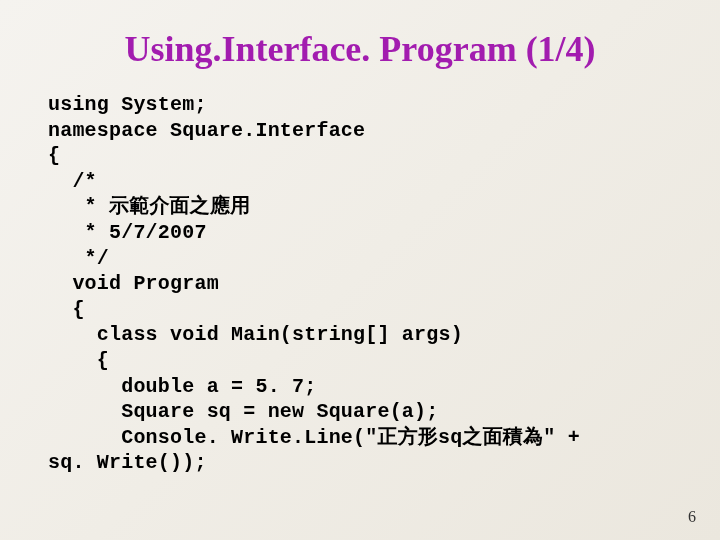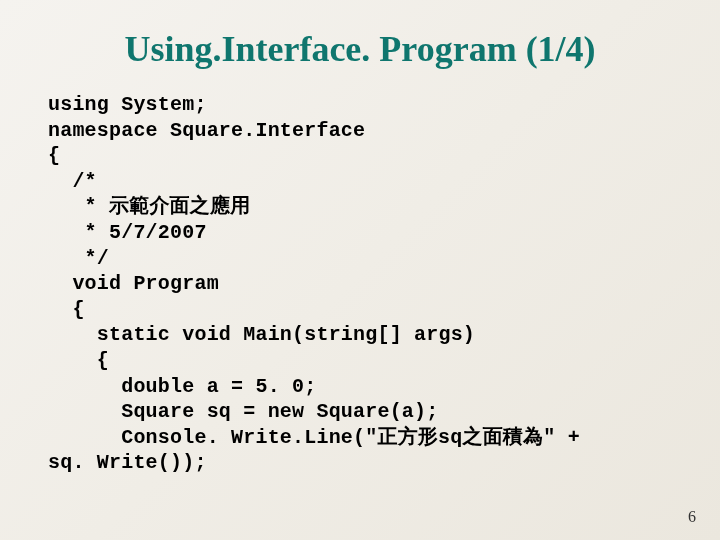--- a/index.html
+++ b/index.html
@@ -11,21 +11,21 @@
   }
   .slide {
     width: 720px;
     height: 540px;
     padding: 28px 48px 0 48px;
     position: relative;
   }
   .title {
     font-size: 36px;
     font-weight: bold;
-    color: #0f766e;
+    color: #a21caf;
     text-align: center;
     margin-bottom: 22px;
     font-family: "Times New Roman", serif;
   }
   .code {
     font-family: "Courier New", monospace;
     font-size: 20px;
     font-weight: bold;
     color: #000;
     line-height: 1.28;
@@ -48,20 +48,20 @@
   <h1 class="title">Using.Interface. Program (1/4)</h1>
   <div class="code"><span>using System;</span>
 <span>namespace Square.Interface</span>
 <span>{</span>
 <span>  /*</span>
 <span>   * 示範介面之應用</span>
 <span>   * 5/7/2007</span>
 <span>   */</span>
 <span>  void Program</span>
 <span>  {</span>
-<span>    static void Main(string[] args)</span>
+<span>    class void Main(string[] args)</span>
 <span>    {</span>
-<span>      double a = 5. 0;</span>
+<span>      double a = 5. 7;</span>
 <span>      Square sq = new Square(a);</span>
 <span>      Console. Write.Line("正方形sq之面積為" +</span>
 <span>sq. Write());</span></div>
   <div class="page-num">6</div>
 </div>
 
 </body></html>

